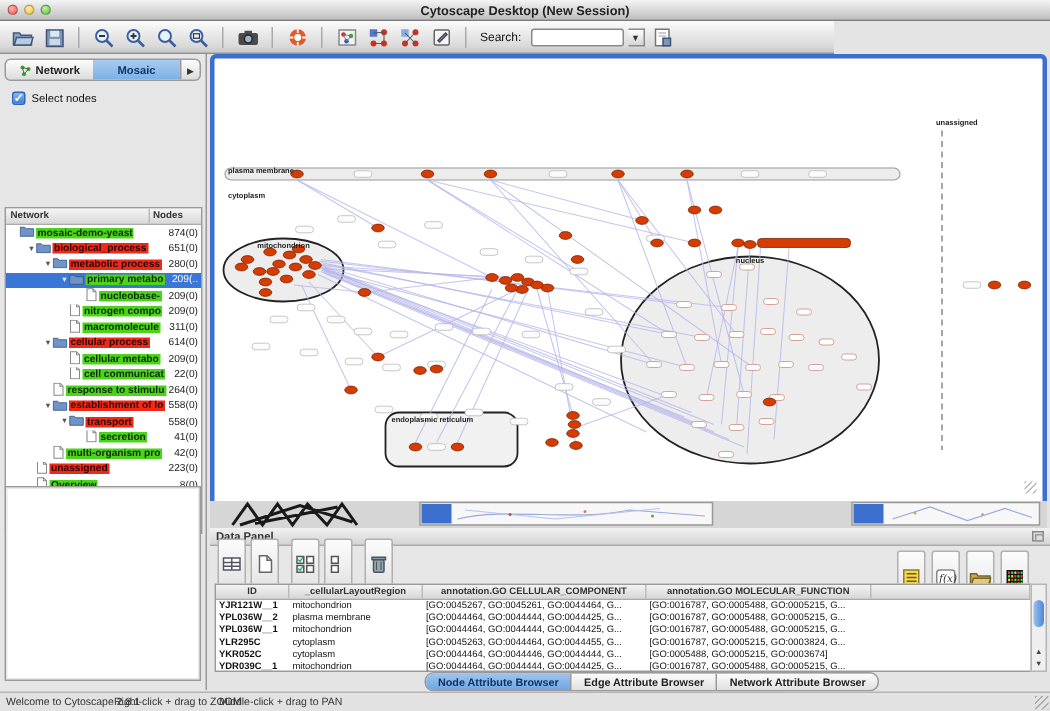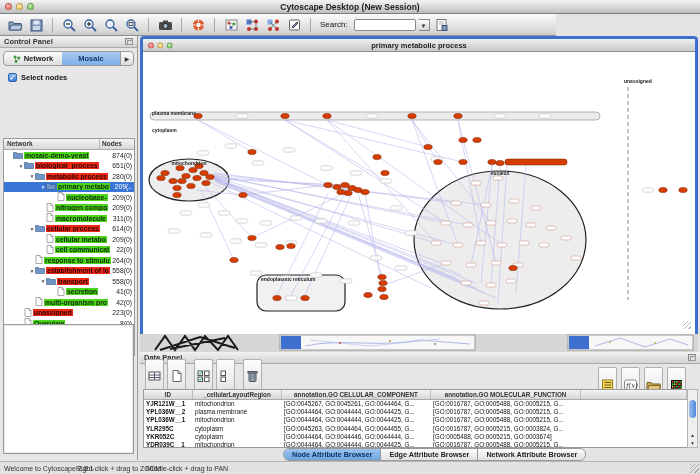--- a/index.html
+++ b/index.html
@@ -40,21 +40,21 @@
   .cp-tab.sel { background:linear-gradient(#a8cbf0,#7db0e6); color:#103a6e; }
   .cp-tab-more { width:13px; border-left:1px solid #9a9a9a; display:flex; align-items:center; justify-content:center; font-size:6px; color:#333;}
   #group-box { margin:6px 4px 0 4px; border:1px solid #b5b5b5; border-radius:3px; padding:8px 4px 4px 4px; position:relative; }
   #group-title { position:absolute; top:-5px; left:4px; background:#e6e6e6; font-size:7px; font-weight:bold; color:#333; padding:0 2px;}
   #node-color-select { height:14px; border:1px solid #9a9a9a; border-radius:3px; background:linear-gradient(#ffffff,#e2e2e2);
     display:flex; align-items:center; }
   #node-color-select span { flex:1; text-align:center; font-size:7.5px; font-weight:bold; color:#111; }
   .combo-btn { width:11px; height:12px; margin-right:1px; border-radius:2px; background:linear-gradient(#9ec3ef,#4f8fdd); color:#fff; font-size:5px; line-height:6px; text-align:center; }
   #select-nodes-row { display:flex; align-items:center; gap:4px; margin:7px 0 2px 8px; }
   .checkbox { width:9px; height:9px; border-radius:2px; background:linear-gradient(#8ab8ec,#3f7fd6); border:1px solid #2f66b5; color:#fff; font-size:8px; line-height:8px; text-align:center; font-weight:bold;}
-  #select-nodes-label { font-size:7.5px; font-weight:bold; color:#111; }
+  #select-nodes-label { font-size:7.5px; font-weight:normal; color:#111; }
   #tree-wrap { position:absolute; left:3px; top:102px; width:132px; height:218px; background:#fff; border:1px solid #9a9a9a; overflow:hidden;}
   #tree-header { height:11px; display:flex; background:linear-gradient(#f5f5f5,#d8d8d8); border-bottom:1px solid #aaa; font-size:6.5px; font-weight:bold; color:#333;}
   #tree-header .c1 { flex:1; padding:1px 3px; border-right:1px solid #bbb;}
   #tree-header .c2 { width:34px; padding:1px 2px;}
   .trow { height:10.5px; display:flex; align-items:center; font-size:6.8px; font-weight:bold; white-space:nowrap; overflow:hidden;}
   .trow.sel { background:#3a76d6; }
   .trow .arr { font-size:5px; color:#555; width:6px; text-align:center; flex:none;}
   .trow.sel .arr { color:#dce8fa; }
   .trow .lab { padding:0 1px; flex:none; overflow:hidden; }
   .trow .val { margin-left:auto; padding-right:2px; color:#222; font-weight:normal; flex:none;}
@@ -218,24 +218,20 @@
         <svg width="15" height="14" viewBox="0 0 15 14">
           <rect x="3" y="1.5" width="9" height="11" fill="#fff" stroke="#777"></rect>
           <line x1="5" y1="4" x2="10" y2="4" stroke="#99a" stroke-width=".8"></line>
           <line x1="5" y1="6" x2="10" y2="6" stroke="#99a" stroke-width=".8"></line>
           <rect x="8" y="7.5" width="5" height="5" fill="#7d96b8" stroke="#3c5578"></rect>
         </svg>
       </div>
     </div>
 
   <div id="control-panel" class="abs">
-    <div class="panel-head">
-      <span>Control Panel</span>
-      <span class="float-ico"></span>
-    </div>
     <div id="cp-tabs">
       <div class="cp-tab">
         <svg width="8" height="8" viewBox="0 0 8 8">
             <circle cx="2" cy="2" r="1.4" fill="#2db52d"></circle>
             <circle cx="6" cy="3" r="1.4" fill="#2db52d"></circle>
             <circle cx="3" cy="6.5" r="1.4" fill="#2db52d"></circle>
             <path d="M2 2L6 3L3 6.5Z" fill="none" stroke="#555" stroke-width=".6"></path>
           </svg>
         <span>Network</span>
       </div>
@@ -401,28 +397,20 @@
               </svg></span>
             <span class="lab hl-green">Overview</span>
             <span class="val">8(0)</span>
           </div>
         </div>
     </div>
     <div id="birdseye" class="abs"></div>
   </div>
 
   <div id="net-window" class="abs">
-    <div id="net-titlebar">
-      <div class="lights" style="transform:scale(.85); transform-origin:left center;">
-        <div class="light l-red"></div>
-        <div class="light l-yel"></div>
-        <div class="light l-grn"></div>
-      </div>
-      <div id="net-title">primary metabolic process</div>
-    </div>
     <svg id="canvas" viewBox="0 0 546 279">
         <rect x="4" y="59" width="450" height="8" rx="4" fill="#ececec" stroke="#9a9a9a" stroke-width="0.7"></rect>
         <ellipse cx="43" cy="127" rx="40" ry="21" fill="#ededed" stroke="#222" stroke-width="1.2"></ellipse>
         <ellipse cx="354" cy="187" rx="86" ry="69" fill="#ededed" stroke="#222" stroke-width="1.2"></ellipse>
         <rect x="111" y="222" width="88" height="36" rx="9" fill="#f1f1f1" stroke="#222" stroke-width="1.2"></rect>
         <line x1="482" y1="34" x2="482" y2="247" stroke="#8a8a8a" stroke-width="1" stroke-dasharray="4 3"></line>
         <line x1="68" y1="122" x2="300" y2="170" stroke="#b6b6ec" stroke-width="0.7" opacity="0.8"></line>
         <line x1="68" y1="124" x2="290" y2="190" stroke="#b6b6ec" stroke-width="0.7" opacity="0.8"></line>
         <line x1="68" y1="126" x2="295" y2="210" stroke="#b6b6ec" stroke-width="0.7" opacity="0.8"></line>
         <line x1="68" y1="128" x2="310" y2="225" stroke="#b6b6ec" stroke-width="0.7" opacity="0.8"></line>

